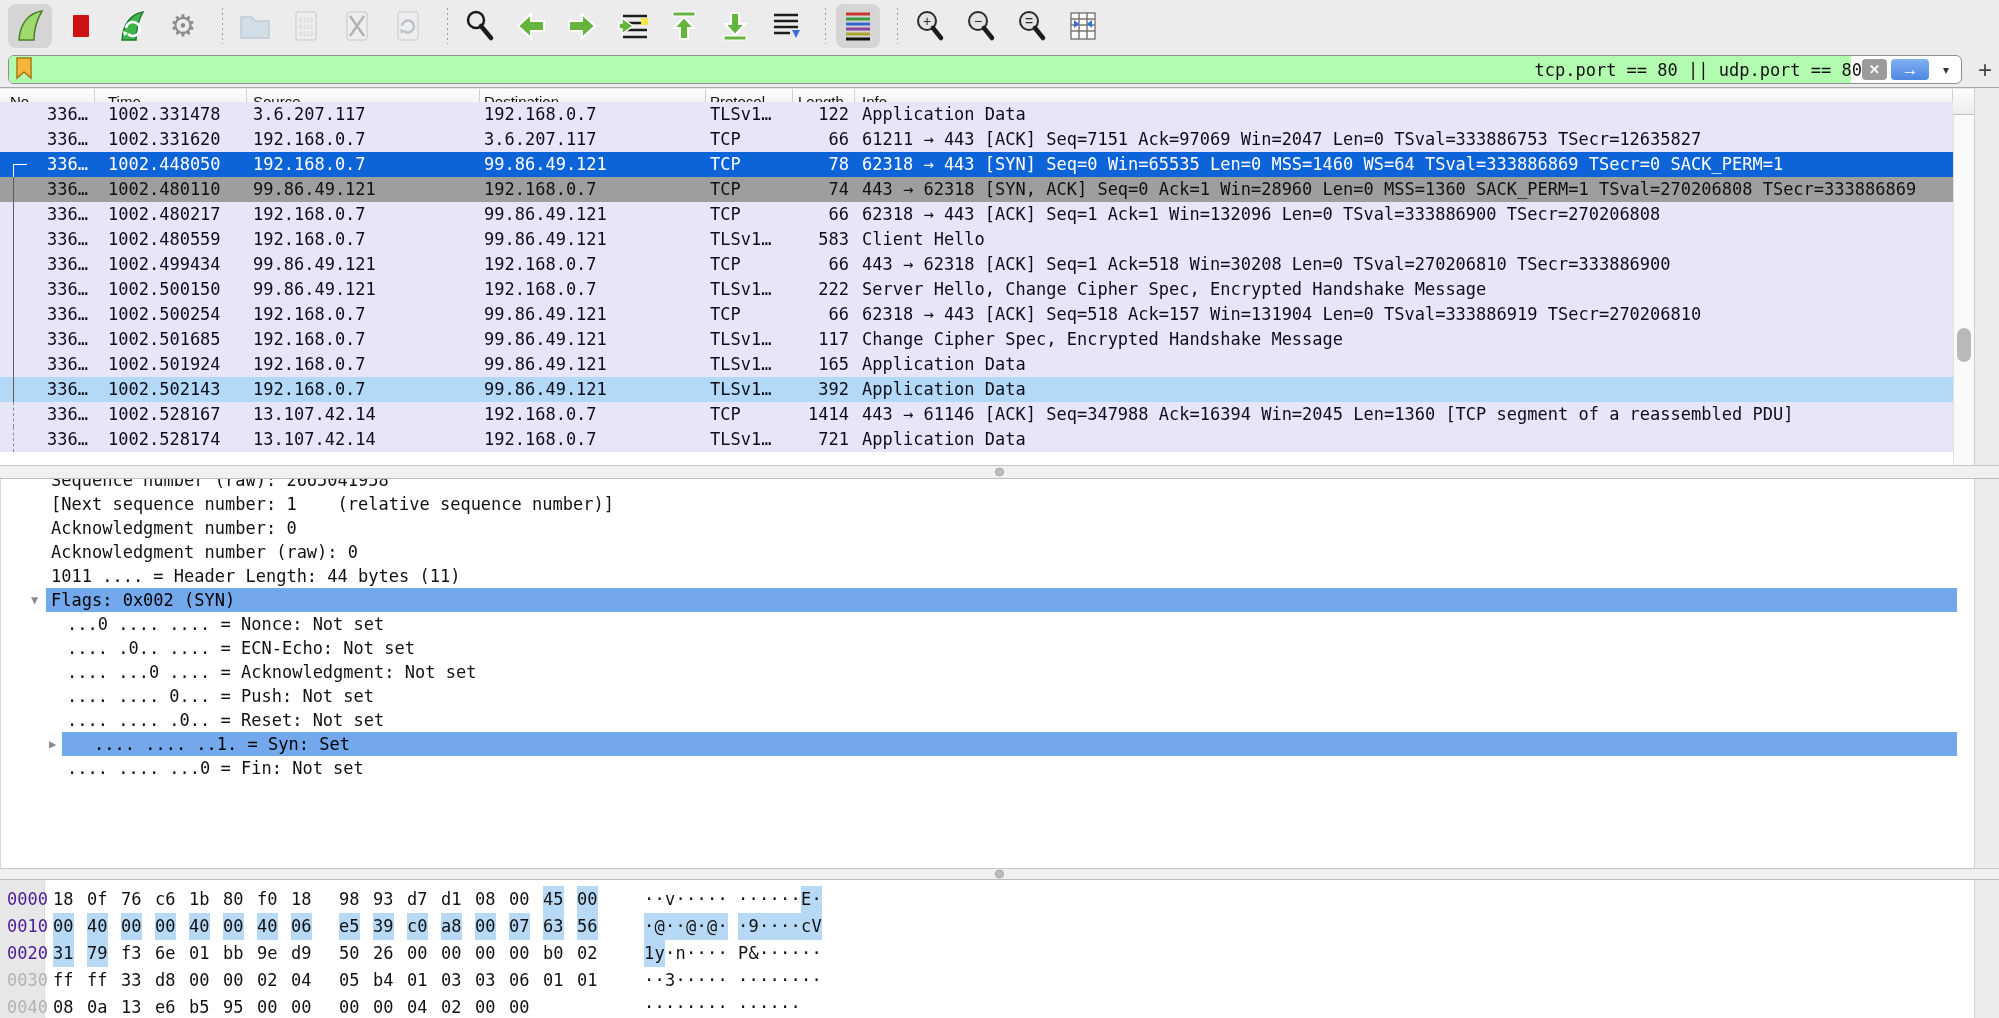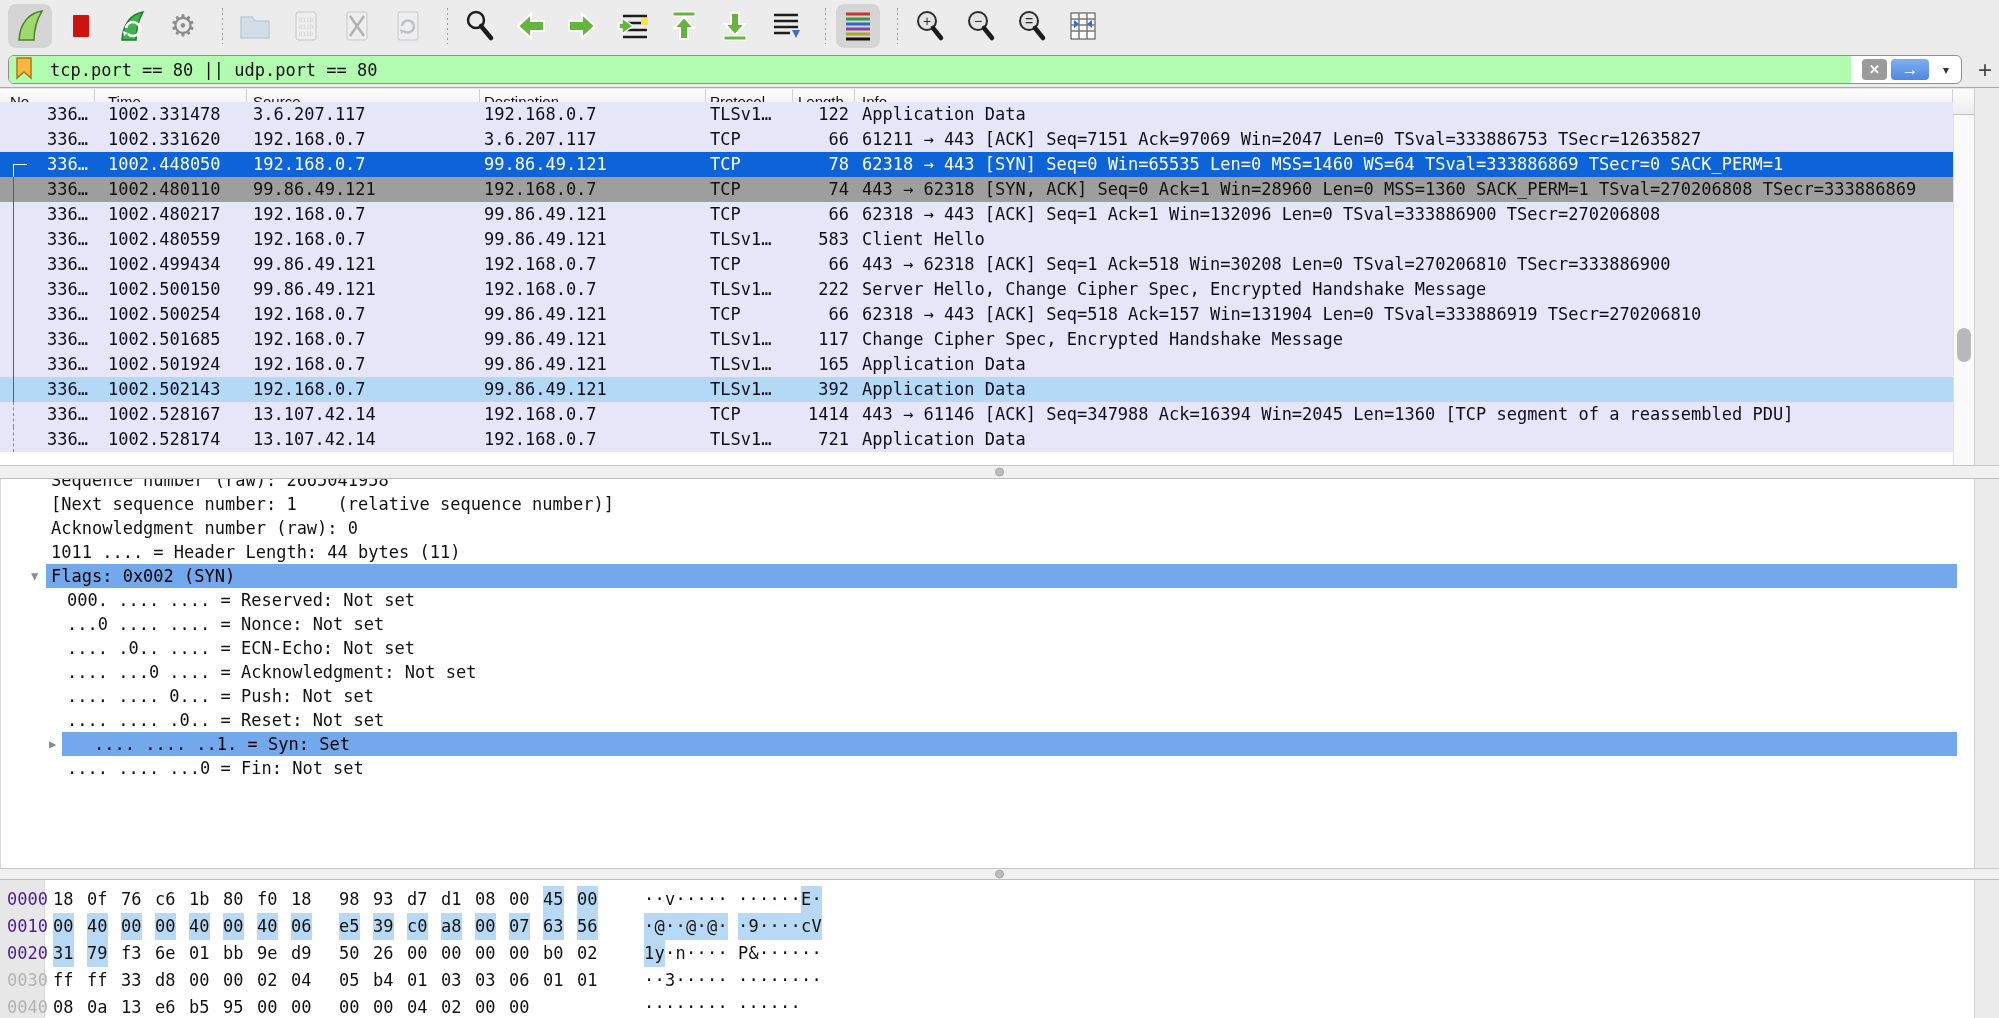--- a/index.html
+++ b/index.html
@@ -22,21 +22,21 @@
 
   
   #filterbar{position:absolute;left:0;top:52px;width:1999px;height:36px;
     background:var(--toolbar-bg);border-bottom:1px solid #a9a9a9;box-sizing:border-box;
     display:flex;align-items:center;}
   #filterfield{position:relative;margin-left:8px;width:1952px;height:27px;
     background:#fff;border:1px solid #8f8f8f;border-radius:6px;display:flex;align-items:center;overflow:hidden;}
   #filtergreen{position:absolute;left:0;top:0;bottom:0;right:110px;background:var(--filter-green);}
   #bookmark{position:relative;margin-left:5px;z-index:2;flex:0 0 auto;}
   #filtertext{position:relative;z-index:2;margin-left:16px;font-size:17px;color:#111;
-    white-space:pre;flex:1 1 auto;overflow:hidden;}
+    white-space:pre;flex:1 1 auto;overflow:hidden;text-align:right;}
   .ffbtn{position:relative;z-index:2;flex:0 0 auto;display:flex;align-items:center;justify-content:center;}
   #fclear{width:25px;height:21px;background:#9b9b9b;border-radius:4px;color:#fff;
     font-size:13px;font-weight:bold;margin-right:4px;}
   #fapply{width:38px;height:21px;background:linear-gradient(#7fb0f2,#4f86e0);border-radius:4px;
     color:#fff;font-size:17px;font-weight:bold;margin-right:8px;}
   #fchev{width:18px;color:#333;font-size:12px;margin-right:6px;}
   #fadd{margin-left:10px;font-size:24px;color:#444;width:26px;text-align:center;}
 
   
   #plheader{position:absolute;left:0;top:88px;width:1999px;height:27px;box-sizing:border-box;
@@ -299,24 +299,24 @@
 <div id="plscroll"></div>
 <div id="plthumb"></div>
 
 <div id="split1" class="splitter">
     <div class="splitdot"></div>
   </div>
 
 <div id="details" class="mono">
     <div class="dline" style="margin-top: -11px;"><div class="dtext" style="left: 50px;">Sequence number (raw): 2665041958</div></div>
     <div class="dline"><div class="dtext" style="left: 50px;">[Next sequence number: 1    (relative sequence number)]</div></div>
+    <div class="dline"><div class="dtext" style="left: 50px;">Acknowledgment number: 0</div></div>
     <div class="dline"><div class="dtext" style="left: 50px;">Acknowledgment number (raw): 0</div></div>
     <div class="dline"><div class="dtext" style="left: 50px;">1011 .... = Header Length: 44 bytes (11)</div></div>
     <div class="dline"><span class="twisty" style="left: 30px;">▼</span><div class="dtext sel" style="left: 45px;">Flags: 0x002 (SYN)</div></div>
-    <div class="dline"><div class="dtext" style="left: 66px;">000. .... .... = Reserved: Not set</div></div>
     <div class="dline"><div class="dtext" style="left: 66px;">...0 .... .... = Nonce: Not set</div></div>
     <div class="dline"><div class="dtext" style="left: 66px;">.... .0.. .... = ECN-Echo: Not set</div></div>
     <div class="dline"><div class="dtext" style="left: 66px;">.... ...0 .... = Acknowledgment: Not set</div></div>
     <div class="dline"><div class="dtext" style="left: 66px;">.... .... 0... = Push: Not set</div></div>
     <div class="dline"><div class="dtext" style="left: 66px;">.... .... .0.. = Reset: Not set</div></div>
     <div class="dline"><span class="twisty" style="left: 48px;">▶</span><div class="dtext sel" style="left: 61px; padding-left: 32px;">.... .... ..1. = Syn: Set</div></div>
     <div class="dline"><div class="dtext" style="left: 66px;">.... .... ...0 = Fin: Not set</div></div>
   </div>
 
 <div id="split2" class="splitter">

